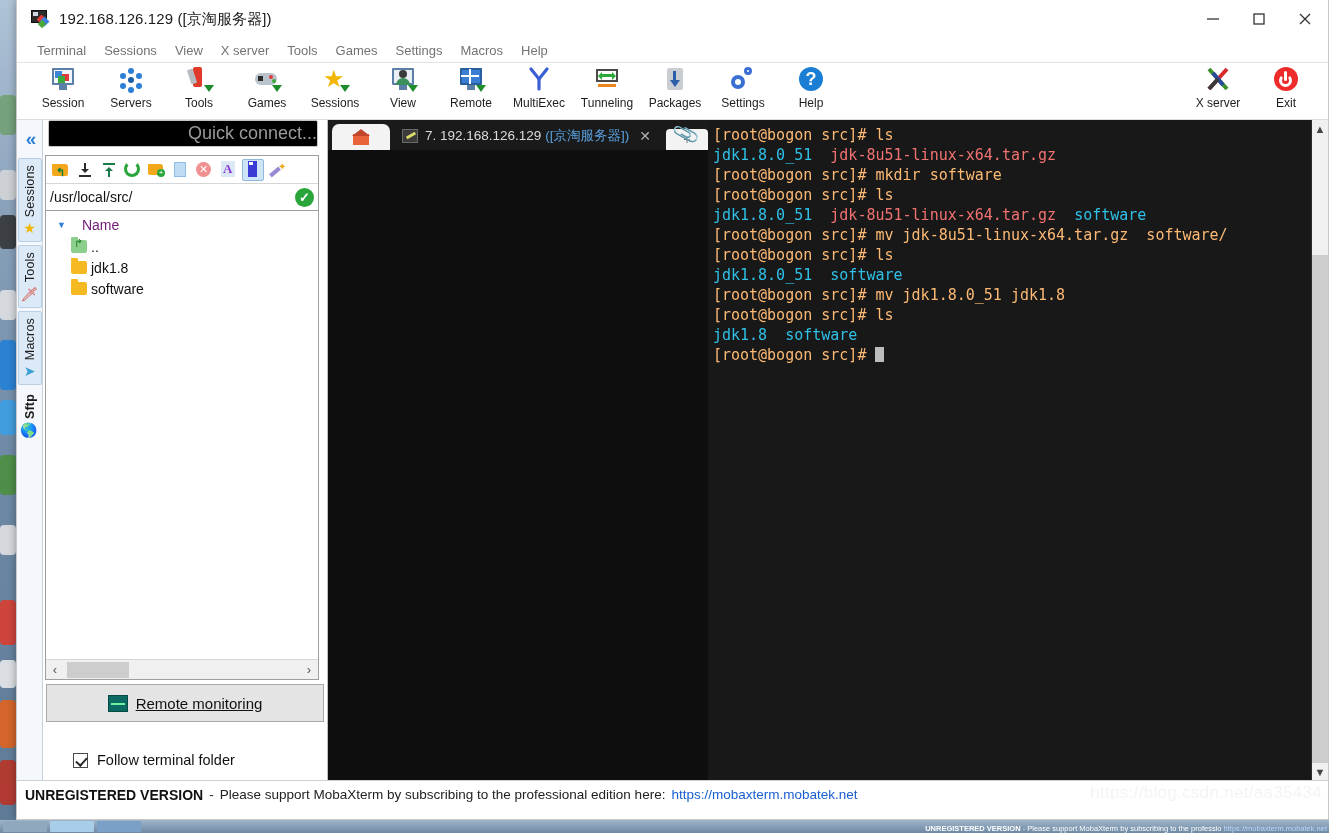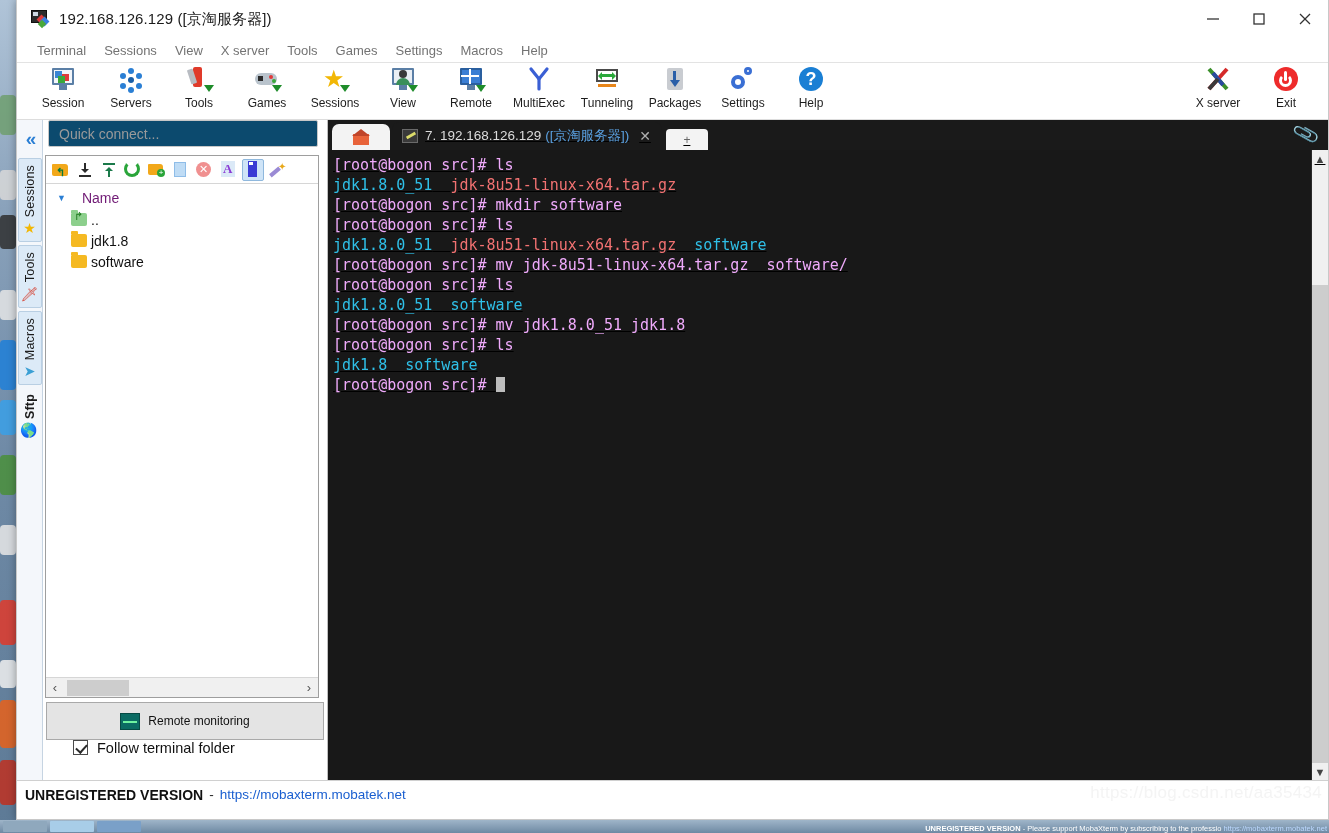--- a/index.html
+++ b/index.html
@@ -90,22 +90,22 @@
     writing-mode: vertical-rl; transform: rotate(180deg);
     font-size: 12.5px; color: #1b1b1b; letter-spacing: .2px; white-space: nowrap;
   }
   .vtab-txt.bold { font-weight: bold; }
   .vtab-ico { font-size: 14px; line-height: 15px; margin-top: 4px; }
   
   #sftp-panel { width: 285px; background: #fff; display: flex; flex-direction: column;
                 border-right: 1px solid #bfbfbf; }
   #quick-connect {
     margin: 0 8px; height: 27px; border: 1px solid #c7c7c7; border-radius: 2px;
-    display:flex; align-items:center; padding-left:10px; font-size:14px; color:#9a9a9a;
-    background:#0c4a6e; position:absolute; left:23px; top:120px; width:270px;
+    display:flex; align-items:center; padding-left:10px; font-size:18px; color:#9a9a9a;
+    background:#000000; position:absolute; left:23px; top:120px; width:270px;justify-content:flex-end;
   }
   #sftp-inner { margin-top: 35px; border: 1px solid #9e9e9e; margin-left: 2px;
                 margin-right: 8px; flex: 1; display: flex; flex-direction: column; background:#fff;}
   #sftp-toolbar { height: 28px; display: flex; align-items: center; gap: 2px;
                   padding: 0 4px; border-bottom: 1px solid #d6d6d6; background:#fff;}
   .sf-ico { width: 22px; height: 22px; position: relative; display:flex;
             align-items:center; justify-content:center; border-radius:2px; }
   .sf-ico.sel { background: #cfe4f7; border: 1px solid #8fb8dd; }
   #path-row { height: 27px; border-bottom: 1px solid #9e9e9e; display: flex;
               align-items: center; padding-left: 4px; background:#fff; }
@@ -128,29 +128,29 @@
   .tree-lbl { font-size: 14px; color: #111; }
   #hscroll { height: 20px; border-top: 1px solid #d6d6d6; background: #f0f0f0;
              display: flex; align-items: center; }
   .hs-arrow { width: 18px; text-align: center; font-size: 13px; color: #555; }
   #hs-track { flex: 1; height: 18px; background: #f0f0f0; position: relative; }
   #hs-thumb { position: absolute; left: 3px; top: 1px; width: 62px; height: 16px; background: #cdcdcd; }
   #remote-mon { height: 38px; margin: 4px 3px 0 3px; border: 1px solid #a9a9a9;
                 background: #e4e4e4; display: flex; align-items: center; justify-content: center; gap:8px;}
   #rm-ico { width: 20px; height: 17px; background: #0b6b63; border: 1px solid #064a44; position:relative;}
   #rm-ico:after{content:"";position:absolute;left:2px;top:7px;width:14px;height:2px;background:#6ef2a0;}
-  #rm-lbl { font-size: 12px; color: #111; }
-  #follow-row { height: 40px; display: flex; gap: 9px; padding-left: 30px; }
+  #rm-lbl { font-size: 15px; color: #111; text-decoration: underline; }
+  #follow-row { height: 40px; display: flex; align-items: center; gap: 9px; padding-left: 30px; margin-top: 18px; }
   .cbx { width: 15px; height: 15px; border: 1px solid #4a4a4a; background: #fff;
          position: relative; flex:0 0 auto;}
   .cbx:after { content:""; position:absolute; left:4px; top:1px; width:5px; height:9px;
                border:solid #2b2b2b; border-width:0 2px 2px 0; transform:rotate(42deg);}
   #follow-lbl { font-size: 14.5px; color: #111; }
   
-  #term-area { flex: 1; display: flex; flex-direction: column; background: #0e0e0e; text-decoration: underline; }
+  #term-area { flex: 1; display: flex; flex-direction: row; background: #0e0e0e; }
   #tabbar { height: 30px; background: #1a1a1a; display: flex; align-items: flex-end;
             position: relative; }
   .home-tab { width: 58px; height: 26px; background: #f3f3f3; border-radius: 7px 7px 0 0;
               display:flex; align-items:center; justify-content:center; margin-left: 4px;}
   .home-ico { width:16px;height:15px;position:relative; }
   .home-ico:before{content:"";position:absolute;left:0;top:4px;width:16px;height:11px;background:#e8633a;}
   .home-ico:after{content:"";position:absolute;left:-1px;top:-1px;border-left:9px solid transparent;
      border-right:9px solid transparent;border-bottom:7px solid #c0452a;}
   .term-tab { height: 28px; background: #1a1a1a; border-radius: 8px 8px 0 0;
               display: flex; align-items: center; padding: 0 8px 0 10px; gap: 7px;
@@ -164,21 +164,21 @@
               display:flex;align-items:center;justify-content:center; margin-left: 4px;
               font-size: 12px; color: #666; }
   #clip-ico { position: absolute; right: 10px; bottom: 4px; font-size: 19px; color: #3a5fd0;
               transform: rotate(-20deg); }
   #term-wrap { flex: 1; display: flex; background: #181818; }
   #term {
     flex: 1; padding: 5px 0 0 5px; overflow: hidden;
     font-family: "DejaVu Sans Mono", "Liberation Mono", monospace;
     font-size: 15px; line-height: 20px; white-space: pre;
   }
-  .t-white { color: #f0abfc; }
+  .t-white { color: #fdba74; }
   .t-cyan  { color: #2fc0e8; }
   .t-red   { color: #f27272; }
   .cursor  { display:inline-block; width:9px; height:15px; background:#bdbdbd; vertical-align:-2px;}
   #vscroll { width: 17px; background: #f0f0f0; position: relative;
              border-left: 1px solid #2a2a2a; }
   .vs-arrow { height: 17px; display:flex;align-items:center;justify-content:center;
               font-size: 11px; color: #444; background:#f0f0f0;}
   .vs-arrow.bot { position:absolute; bottom:0; left:0; right:0; }
   #vs-thumb { position: absolute; left: 0; right: 0; top: 17px; height: 118px; background: #f0f0f0; }
   #vs-track { position:absolute; left:0; right:0; top: 135px; bottom: 17px; background:#cdcdcd; }
@@ -474,20 +474,24 @@
           <div class="sf-ico sel">
             <span style="position:absolute;left:5px;top:1px;width:9px;height:16px;background:#3a3ad4;"></span>
             <span style="position:absolute;left:6px;top:2px;width:4px;height:3px;background:#fff;"></span>
           </div>
           <div class="sf-ico">
             <span style="position:absolute;left:3px;top:11px;width:12px;height:4px;background:#9a8ad4;transform:rotate(-40deg);"></span>
             <span style="position:absolute;left:12px;top:2px;color:#e8a81a;font-size:10px;">✦</span>
           </div>
         </div>
 
+        <div id="path-row">
+          <div id="path-text">/usr/local/src/</div>
+          <div id="path-ok">✓</div>
+        </div>
 
         <div id="tree">
           <div class="tree-head">
             <span class="caret">▼</span>
             <span class="tree-head-lbl">Name</span>
           </div>
           <div class="tree-row">
             <span class="folder up"></span>
             <span class="tree-lbl">..</span>
           </div>
@@ -544,20 +548,21 @@
           <div id="vs-track"></div>
           <div class="vs-arrow bot">▼</div>
         </div>
       </div>
     </div>
   </div>
 
   <div id="unreg-bar">
     <span id="unreg-strong">UNREGISTERED VERSION</span>
     <span id="unreg-dash">-</span>
+    <span id="unreg-text">Please support MobaXterm by subscribing to the professional edition here:</span>
     <a id="unreg-link" href="#">https://mobaxterm.mobatek.net</a>
   </div>
 
   <div id="watermark">https://blog.csdn.net/aa35434</div>
 </div>
 
 <div id="taskbar">
   <div class="tb-item" style="background:#8fa8bd"></div>
   <div class="tb-item" style="background:#a8cde8"></div>
   <div class="tb-item" style="background:#7aa0c8"></div>

